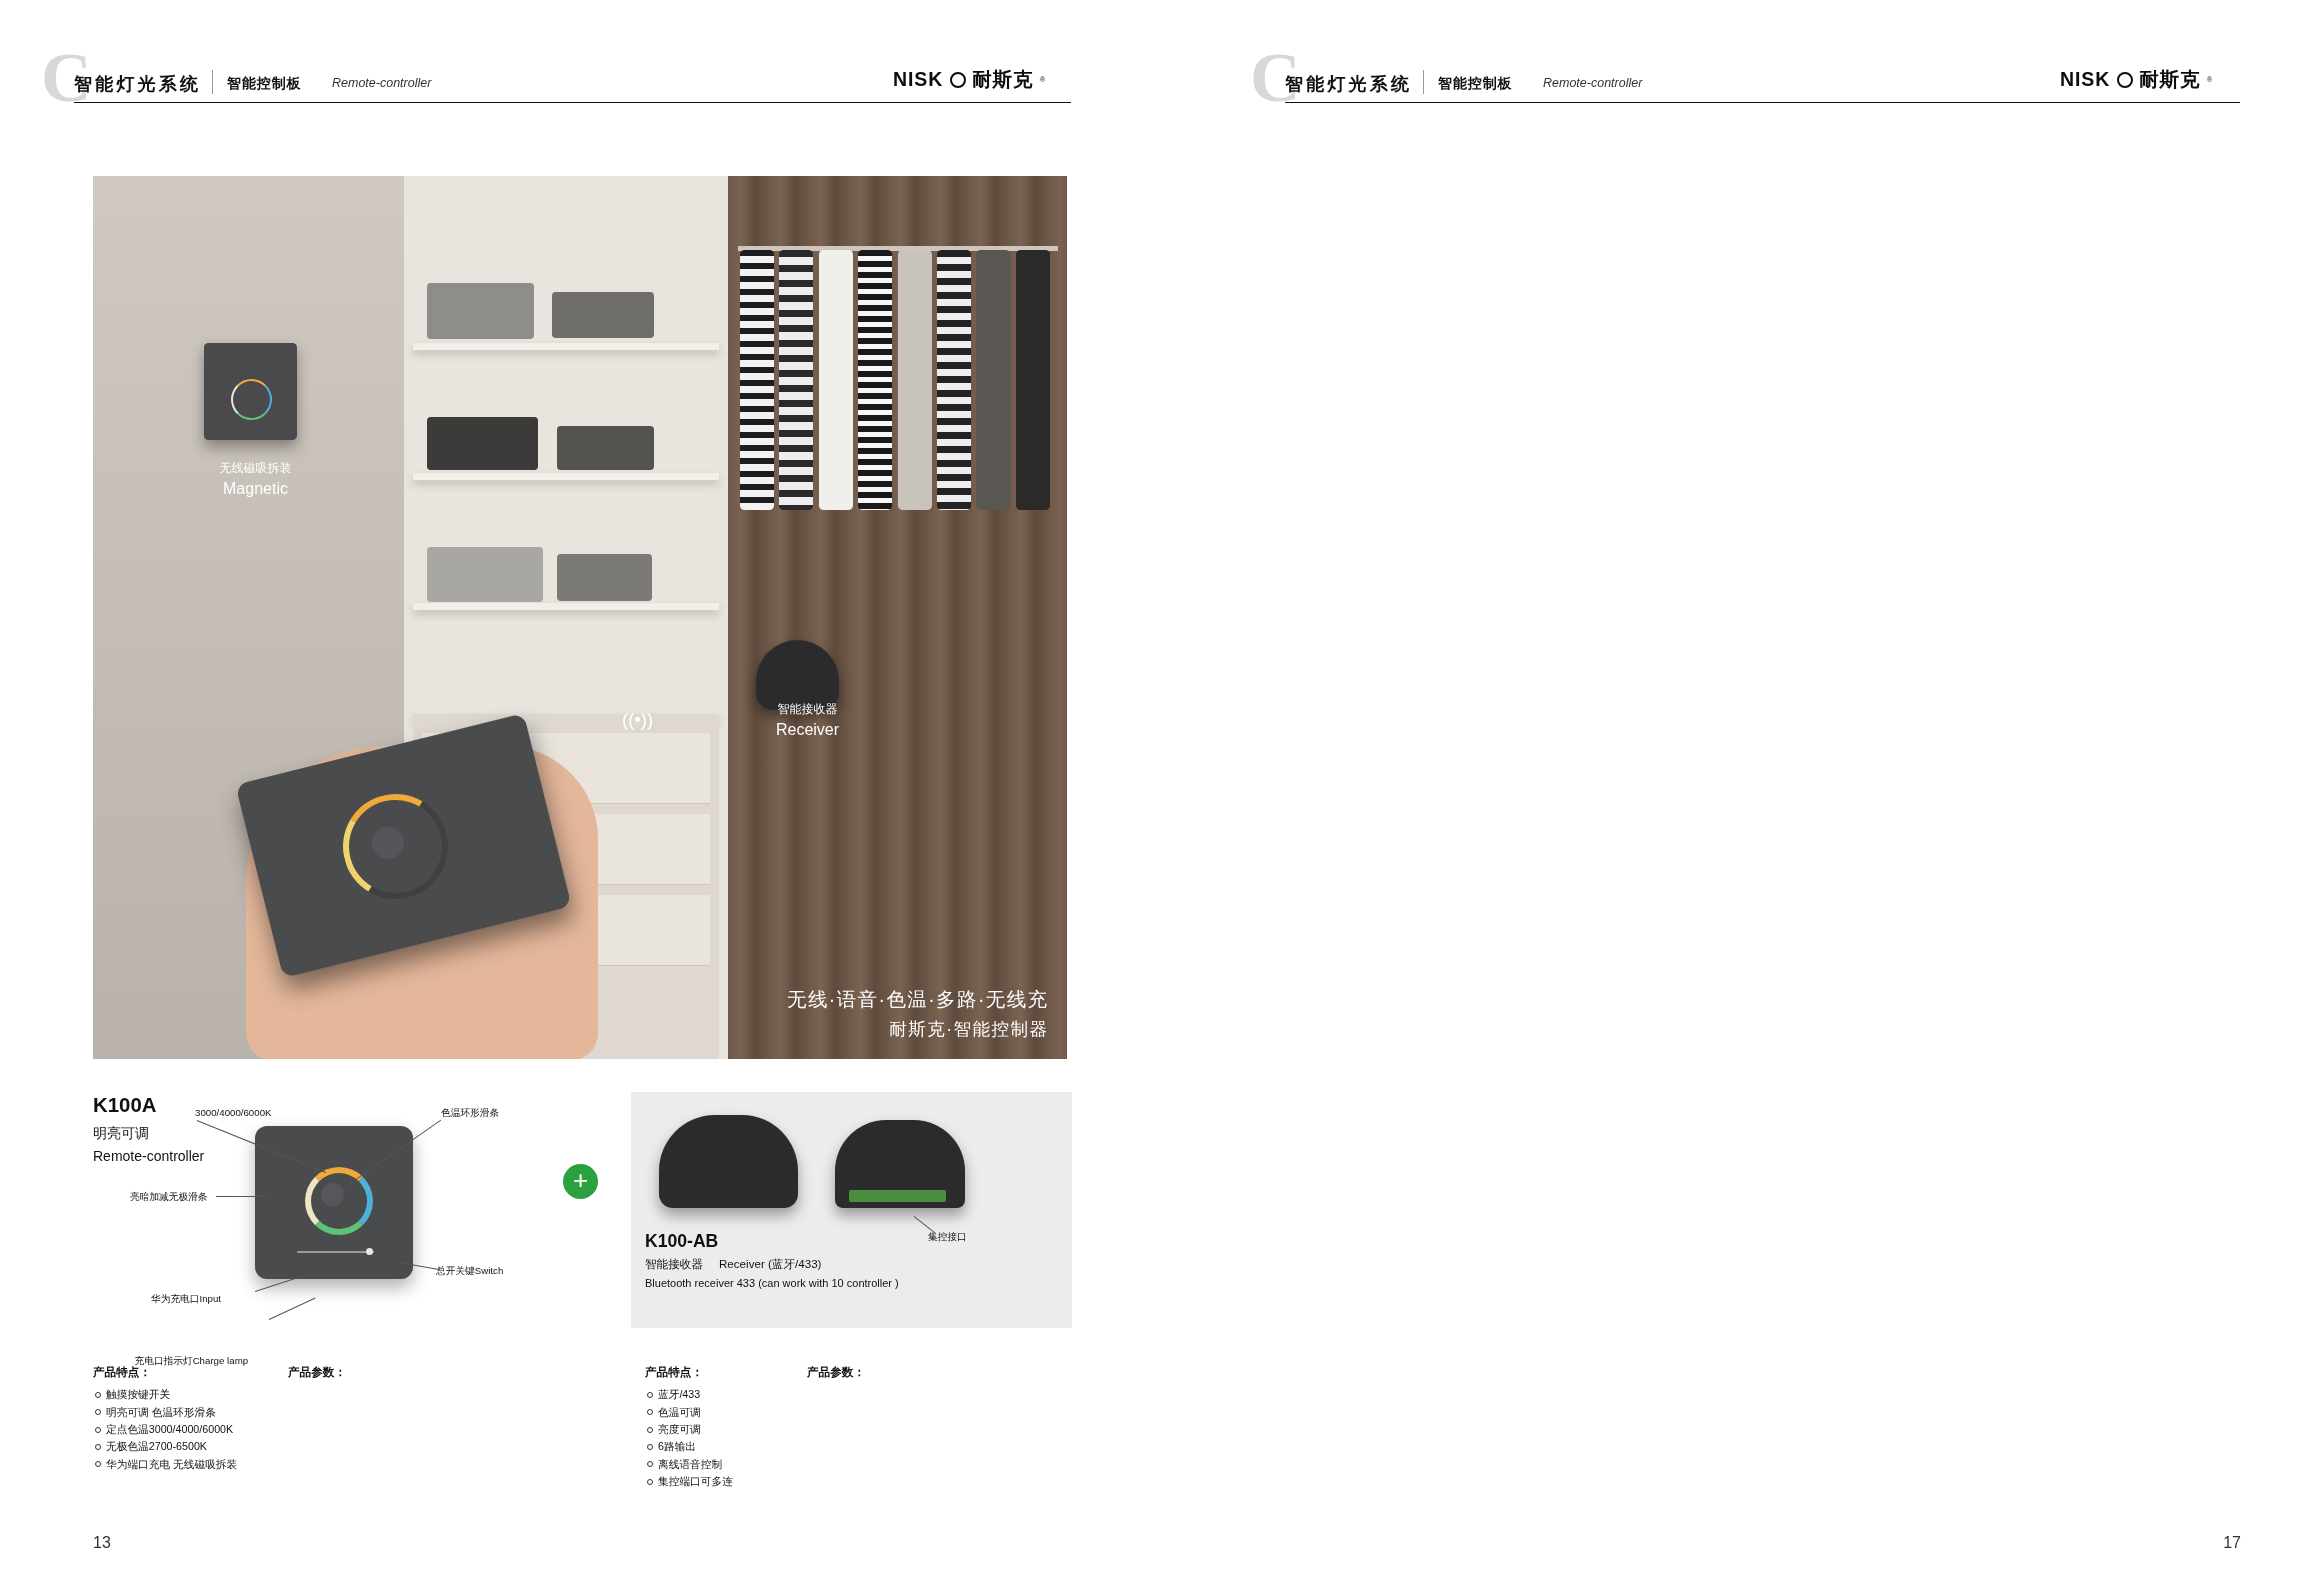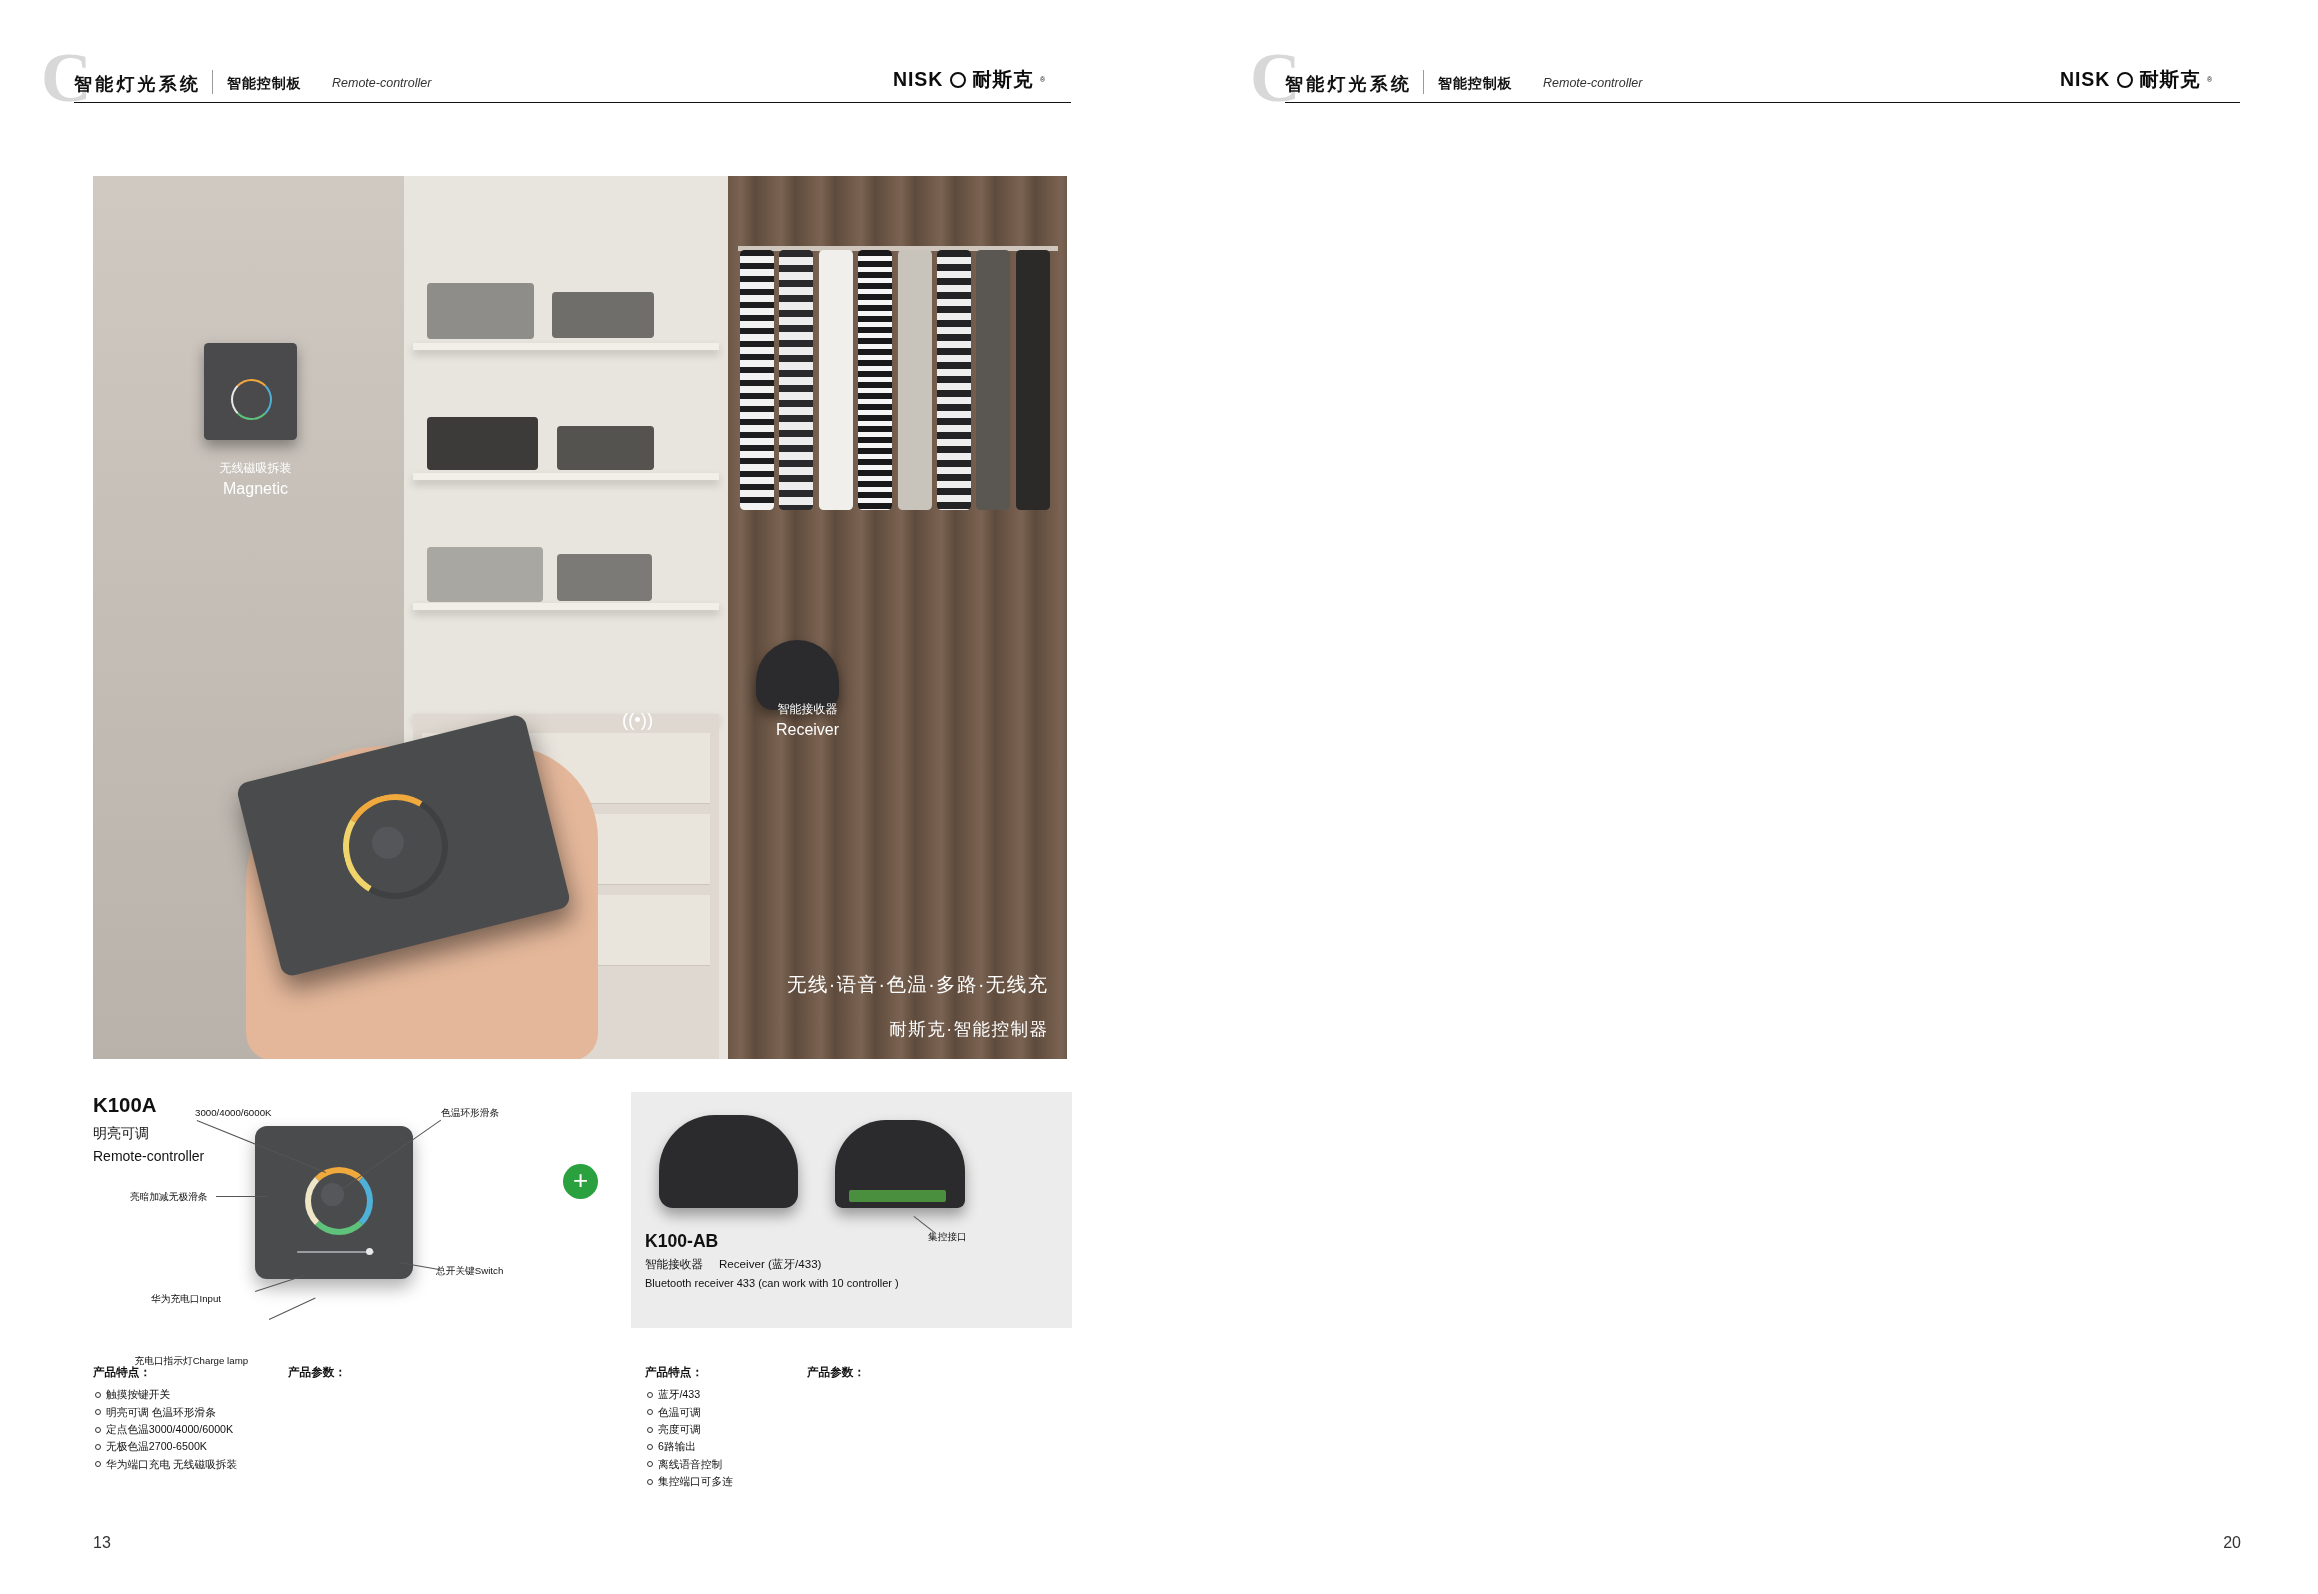--- a/index.html
+++ b/index.html
@@ -43,21 +43,21 @@
   .hero .hand{position:absolute;left:153px;top:570px;width:352px;height:315px;background:#e4b79a;border-radius:139px 93px 28px 28px;}
   .hero .remote{position:absolute;left:162px;top:570px;width:297px;height:199px;background:#4a4b4d;border-radius:12px;transform:rotate(-14deg);box-shadow:0 14px 23px rgba(0,0,0,.45);}
   .hero .remote .dial{position:absolute;left:88px;top:46px;width:93px;height:93px;border-radius:50%;border:6.5px solid;border-color:#f0a93c #3f4042 #3f4042 #f0d36a;}
   .hero .remote .pwr{position:absolute;left:118px;top:77px;width:32px;height:32px;border-radius:50%;background:#55565a;}
   .hero .cap1{position:absolute;left:102px;top:283px;width:121px;text-align:center;color:#fff;font-size:12px;line-height:1.5;}
   .hero .cap1 b{display:block;font-size:16px;font-weight:400;}
   .hero .cap2{position:absolute;left:645px;top:524px;width:139px;text-align:center;color:#fff;font-size:12px;line-height:1.5;}
   .hero .cap2 b{display:block;font-size:16px;font-weight:400;}
   .hero .slogan{position:absolute;right:18.5px;bottom:18.5px;text-align:right;color:#fff;}
   .hero .slogan .l1{font-size:19.5px;letter-spacing:1.4px;}
-  .hero .slogan .l2{font-size:17.6px;letter-spacing:1.4px;margin-top:19px;}
+  .hero .slogan .l2{font-size:17.6px;letter-spacing:1.4px;margin-top:4px;}
   .hero .wifi{position:absolute;left:529px;top:533px;color:#fff;font-size:18.5px;}
 
   
   .pname{position:absolute;font-size:20.4px;font-weight:700;color:#111;}
   .pcn{position:absolute;font-size:14px;color:#111;}
   .pen{position:absolute;font-size:14px;color:#111;}
 
   .diagram{position:absolute;}
   .dev{position:absolute;background:#4a4b4d;border-radius:12px;box-shadow:0 8.3px 16.7px rgba(0,0,0,.3);}
   .dev .ring{position:absolute;border-radius:50%;border:6px solid;border-color:#f0a93c #4fb0d8 #5ec27a #efe6c8;}
@@ -242,18 +242,18 @@
       <div class="en" style="left:376px;top:20.4px;">Remote-controller</div>
       <div class="rule" style="left:118px;top:46px;width:955px;"></div>
       <div class="brand" style="left:893px;top:10.2px;">
         <span class="nis">NISK</span>
         <span class="dot"></span>
         <span class="cnb">耐斯克</span>
         <span class="reg">®</span>
       </div>
     </div>
 
-    <div class="pgnum" style="right:93px;">20</div>
+    <div class="pgnum" style="right:93px;">17</div>
   </div>
 
 </div>
 </div>
 
 
 </body></html>

